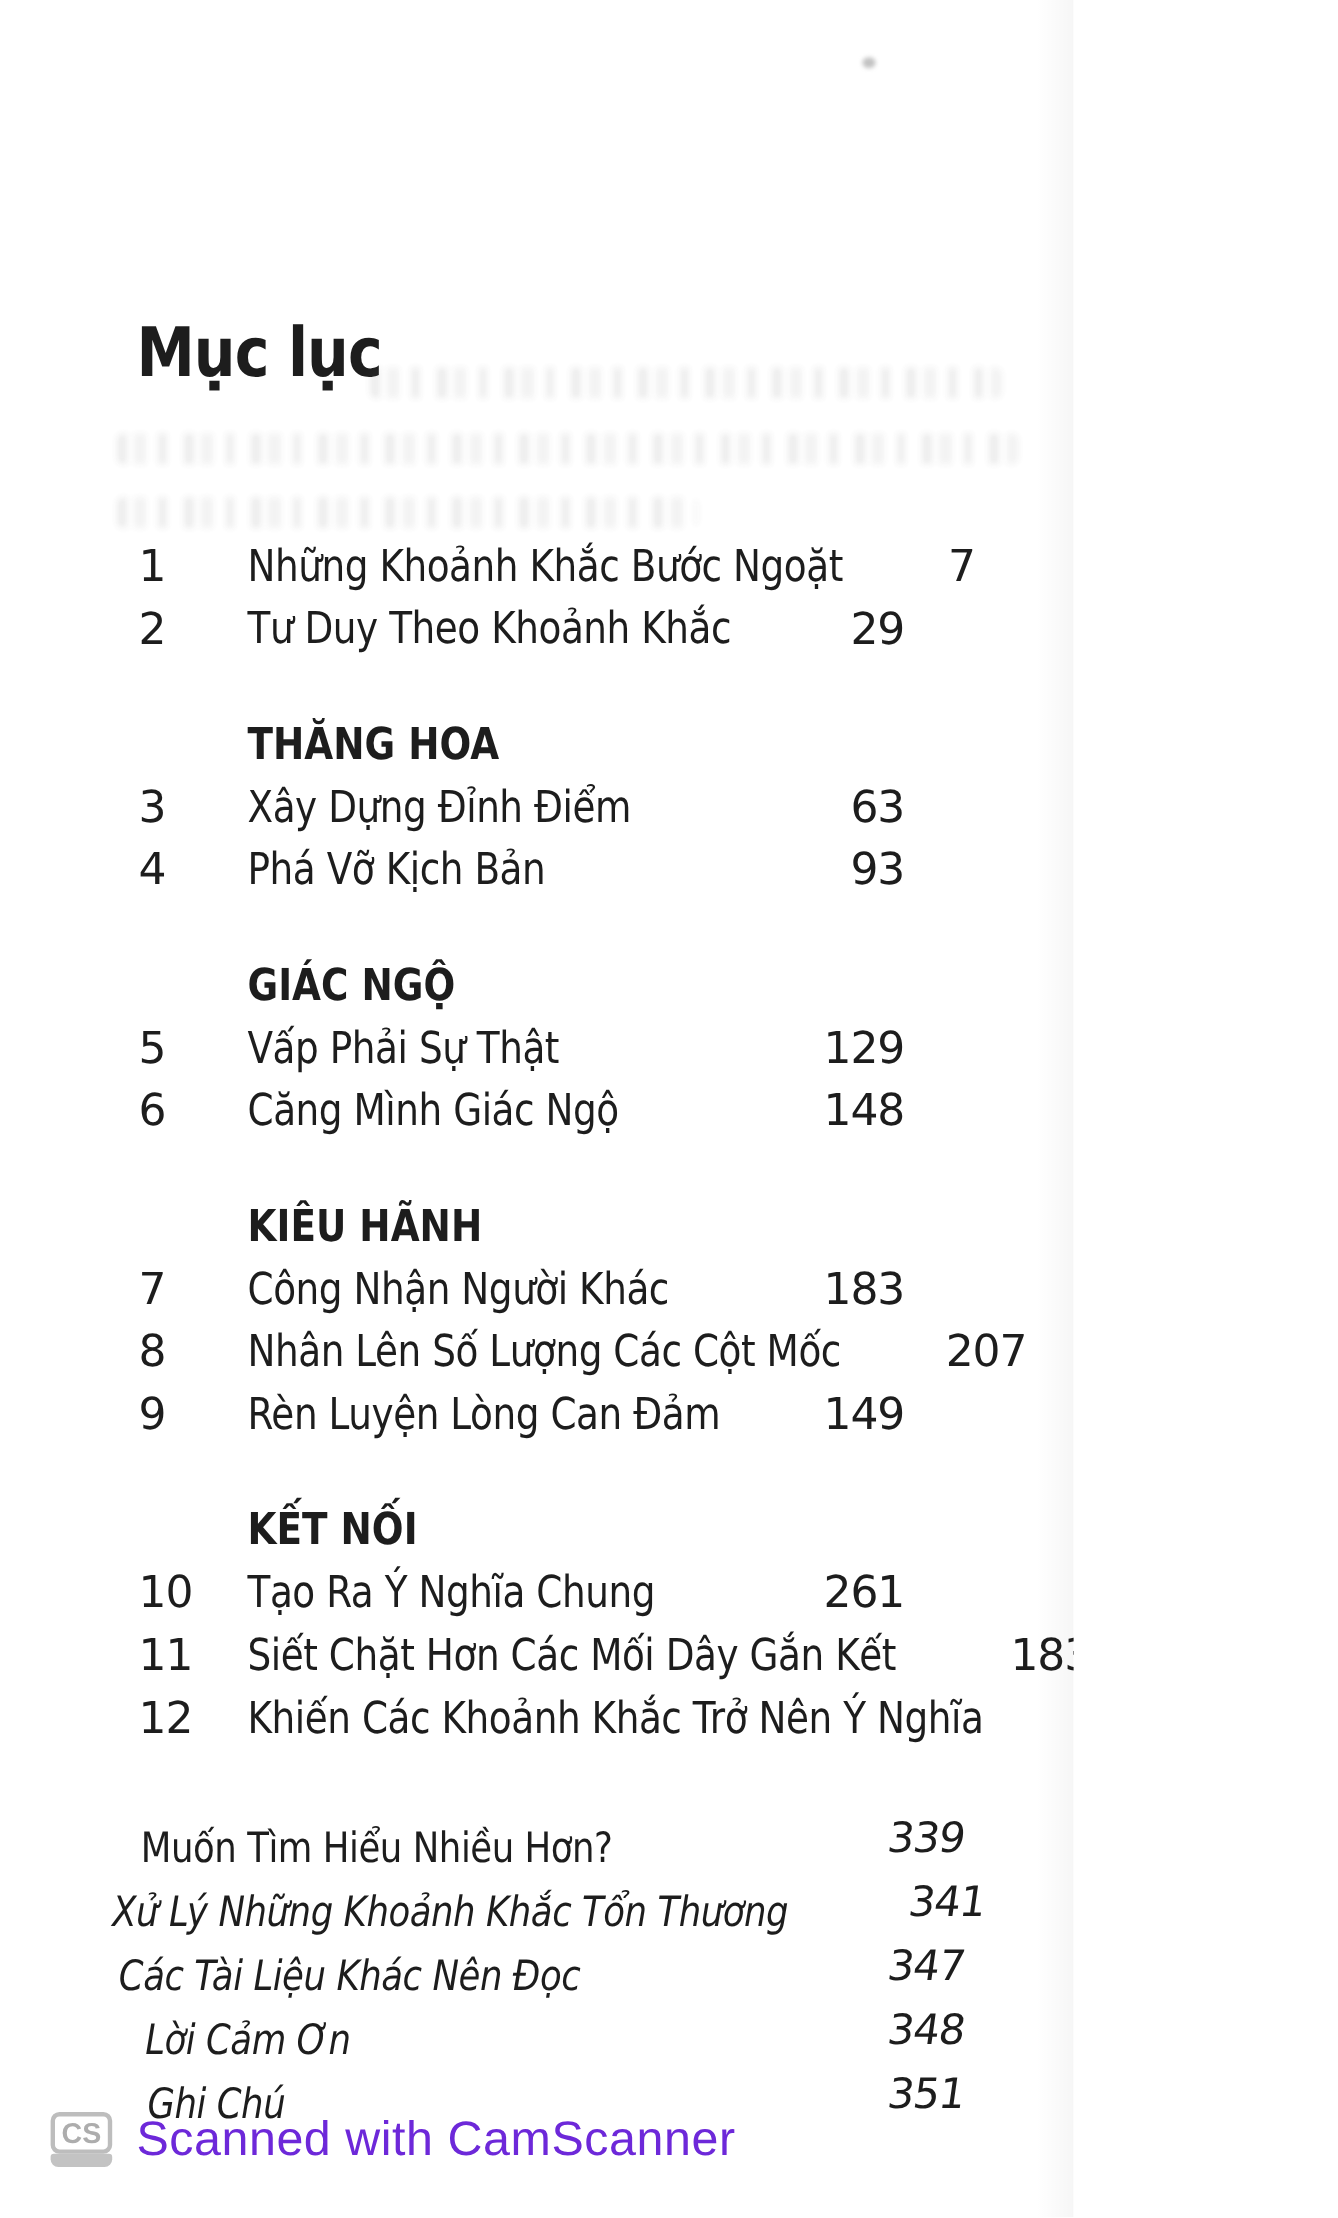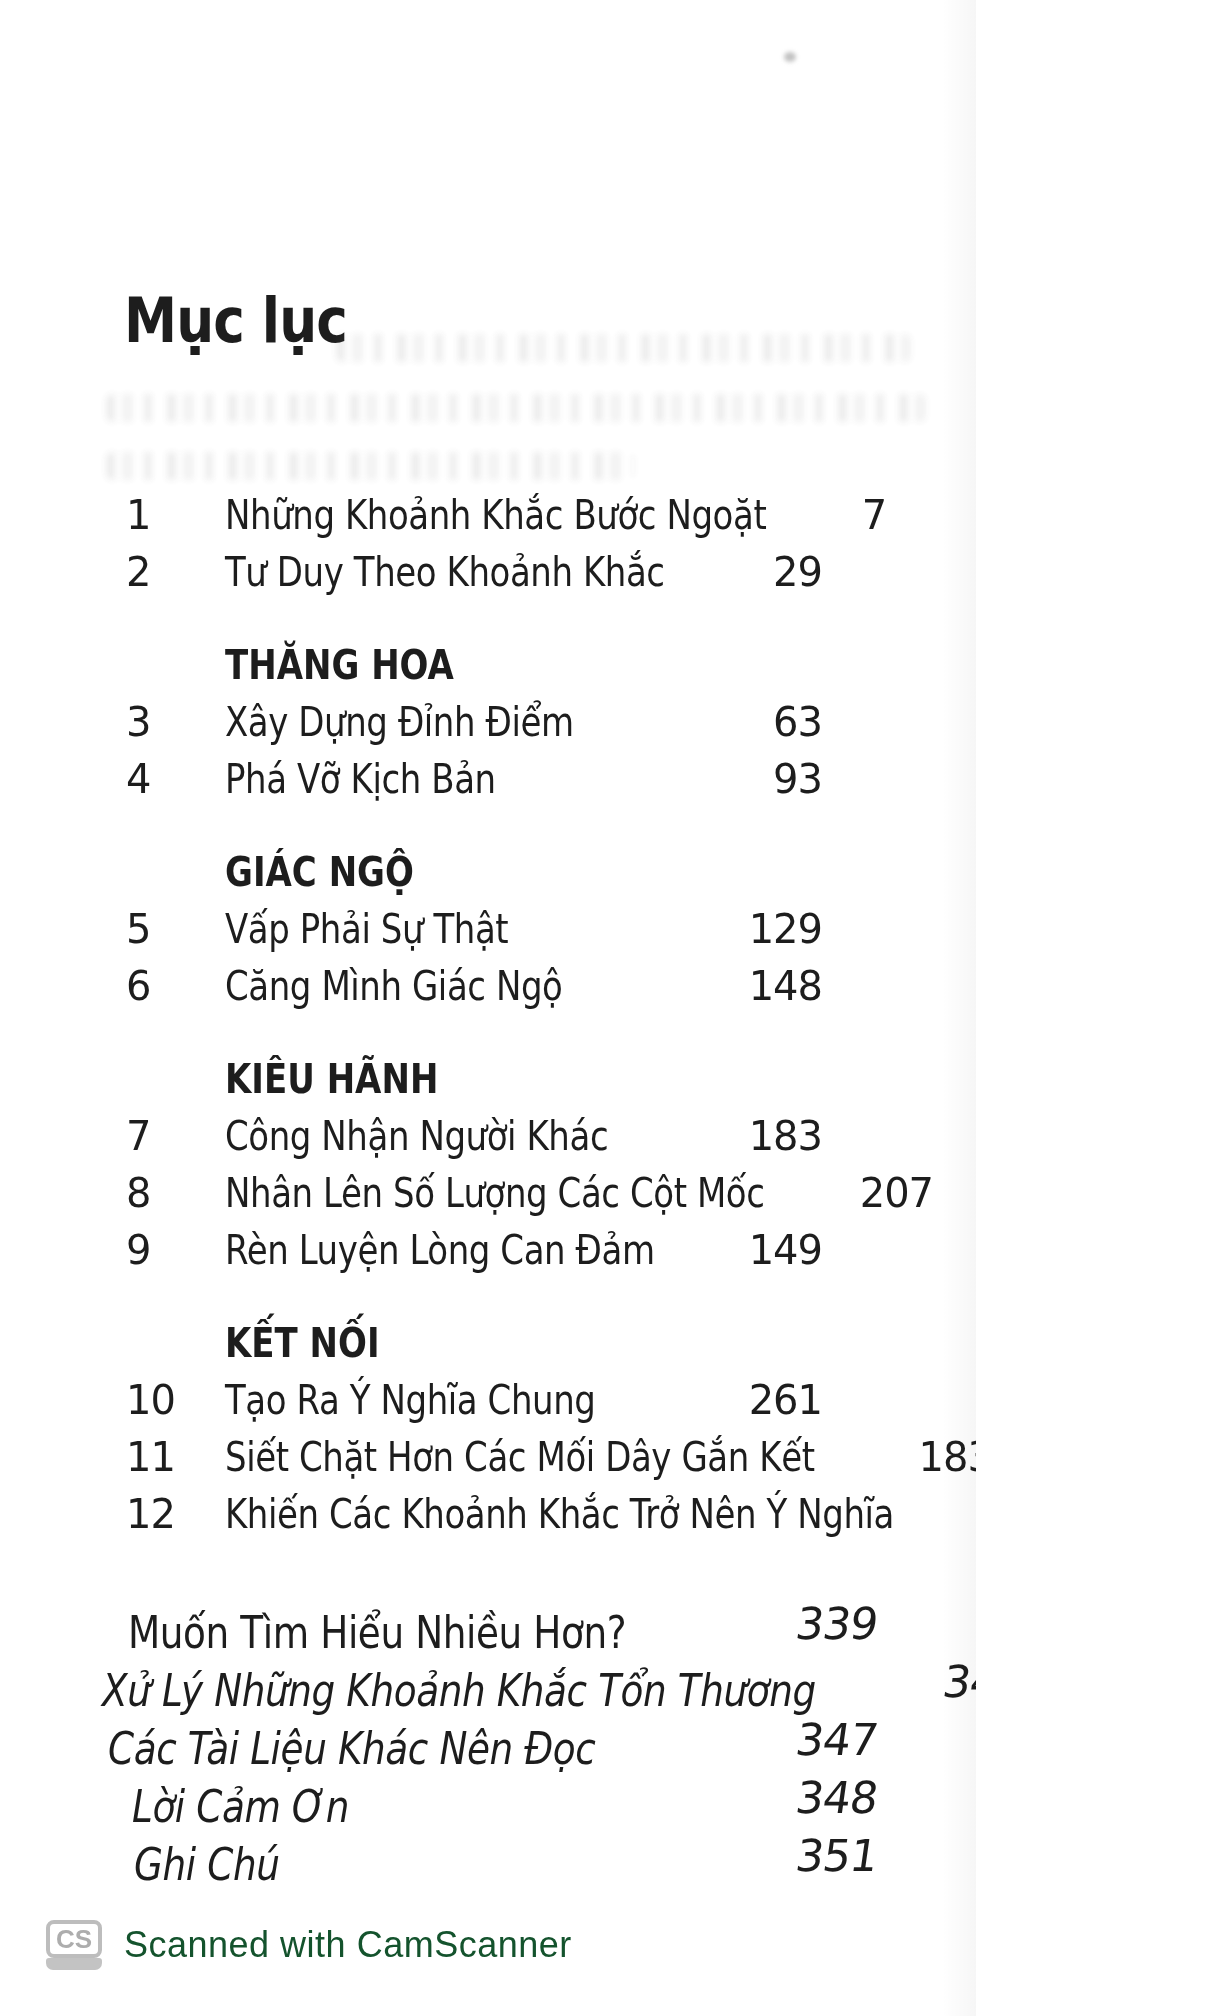--- a/index.html
+++ b/index.html
@@ -26,39 +26,39 @@
 
   .fleck { position:absolute; left:784px; top:52px; width:12px; height:10px; border-radius:50%;
            background:rgba(120,120,120,0.45); filter:blur(2px); }
 
   .toc { position:absolute; left:0; right:0; top:486px; }
   .row { display:flex; align-items:center; height:57px; padding-left:126px; padding-right:154px;
          font-size:40px; line-height:48px; white-space:nowrap; }
   .row .num  { flex:0 0 99px; letter-spacing:-1px; }
   .row .label{ flex:1 1 auto; letter-spacing:-0.5px; transform:scaleX(0.85); transform-origin:left center; overflow:visible; }
   .row .page-num { flex:0 0 auto; margin-left:auto; letter-spacing:-1px; }
-  .row.header { margin-top:36px; font-weight:bold; }
+  .row.header { margin-top:48px; font-weight:bold; }
   .row.header .label { letter-spacing:0; }
 
   .backmatter { margin-top:61px; }
   .brow { display:flex; align-items:center; height:58px; padding-left:var(--indent,106px); padding-right:100px;
-          font-size:44px; white-space:nowrap; }
+          font-size:38px; white-space:nowrap; }
   .brow .label { letter-spacing:-0.5px; transform:scaleX(0.85); transform-origin:left center; }
   .brow .label.italic { font-style:italic; }
   .brow .page-num { margin-left:auto; letter-spacing:-1px;
                     transform:skewX(-8deg) translateY(-9px); }
 
   .watermark { position:absolute; left:46px; top:1920px; display:flex; align-items:center; gap:22px; }
   .badge { position:relative; width:56px; height:50px; flex:0 0 auto; }
   .badge-box { position:absolute; left:0; right:0; top:0; height:38px; border:4px solid #bdbdbd; border-radius:8px;
                display:flex; align-items:center; justify-content:center;
                font-family:"Liberation Sans", sans-serif; font-weight:bold; font-size:26px; color:#adadad; letter-spacing:0; }
   .badge-bar { position:absolute; left:0; right:0; bottom:0; height:12px; background:#c3c3c3;
                border-radius:3px 3px 7px 7px; }
-  .wm-text { font-family:"Liberation Sans", sans-serif; font-size:36px; color:#14532d; letter-spacing:0.5px; white-space:nowrap; }
+  .wm-text { font-family:"Liberation Sans", sans-serif; font-size:44px; color:#6d28d9; letter-spacing:0.5px; white-space:nowrap; }
 </style>
 </head>
 <body>
 
 <div class="page">
 
   <h1 class="title">Mục lục</h1>
 
   <div class="ghost g1"></div>
   <div class="ghost g2"></div>

